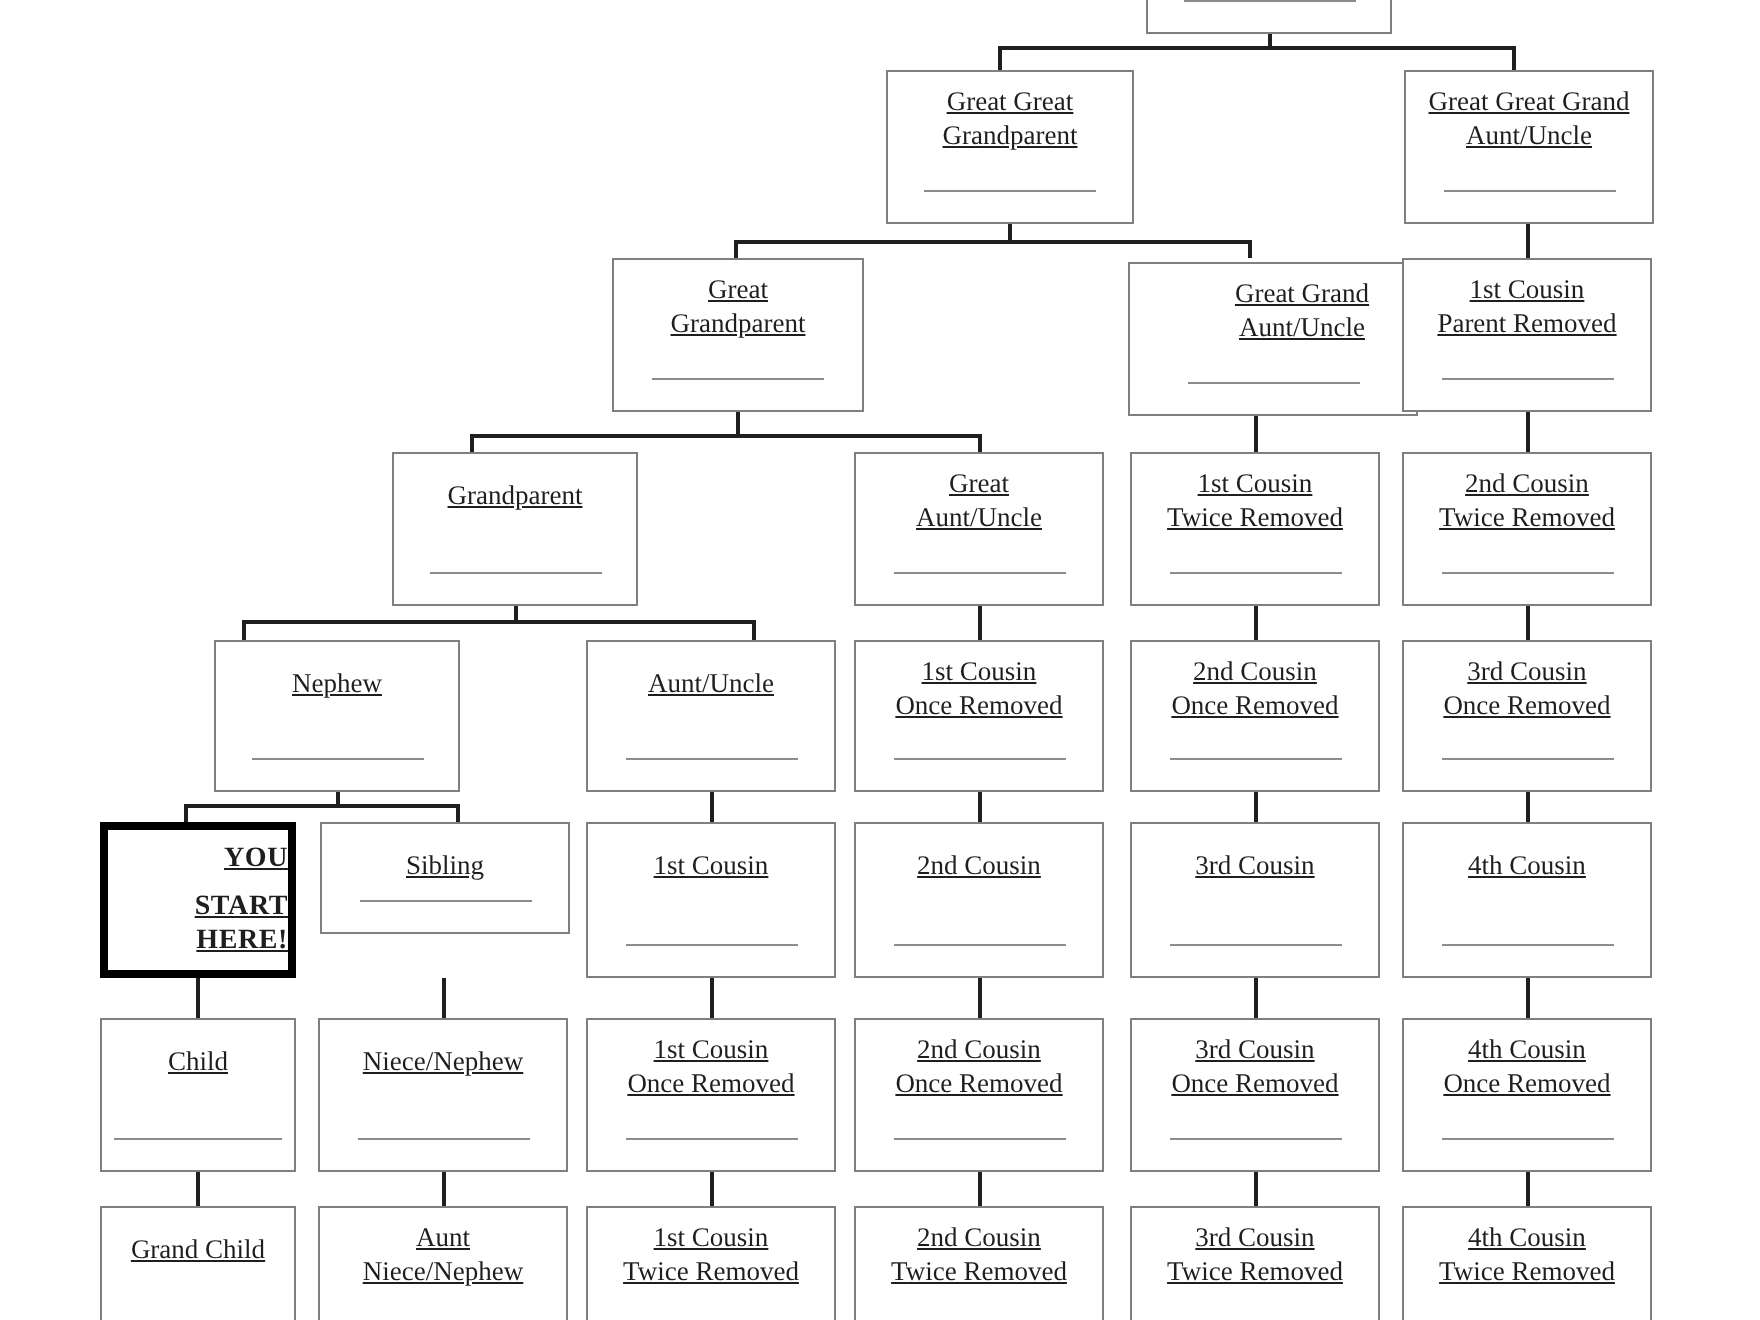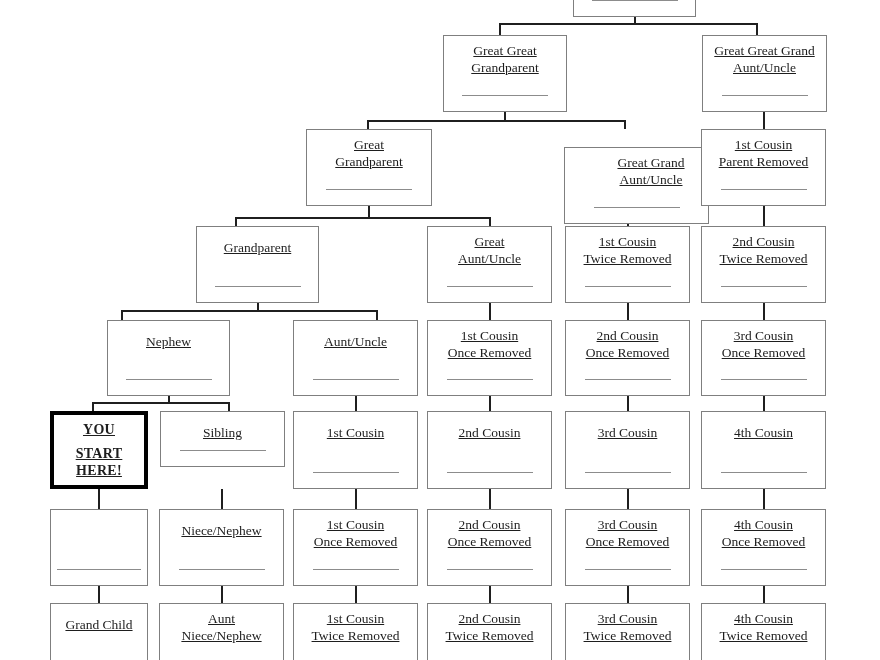--- a/index.html
+++ b/index.html
@@ -23,21 +23,21 @@
     padding-top:7px;
     font-size:13.5px;
     line-height:16.5px;
     white-space:nowrap;
   }
   .node .label.single{padding-top:13px;}
   .node.you-box{
     border:4px solid #000000;
     font-weight:bold;
   }
-  .node.you-box .label{padding-top:6px;font-size:14px;line-height:17px;letter-spacing:.3px;}
+  .node.you-box .label{padding-top:6px;font-size:14px;line-height:17px;letter-spacing:.3px;text-align:right;}
   .node.you-box .label .line:first-child{margin-bottom:7px;}
   .blank-line{
     position:absolute;
     left:50%;
     transform:translateX(-50%);
     bottom:15px;
     width:86px;
     max-width:calc(100% - 12px);
     border-bottom:1.5px solid #8c8c8c;
     height:0;
@@ -110,21 +110,21 @@
       </div>
       <div class="blank-line"></div>
     </div>
     <div class="node" style="left: 306px; top: 129px; width: 126px; height: 77px;">
       <div class="label">
         <div class="line">Great</div>
         <div class="line">Grandparent</div>
       </div>
       <div class="blank-line"></div>
     </div>
-    <div class="node" style="left: 564px; top: 147px; width: 145px; height: 77px; padding-left: 29px;">
+    <div class="node" style="left: 564px; top: 131px; width: 145px; height: 77px; padding-left: 29px;">
       <div class="label">
         <div class="line">Great Grand</div>
         <div class="line">Aunt/Uncle</div>
       </div>
       <div class="blank-line"></div>
     </div>
     <div class="node" style="left: 701px; top: 129px; width: 125px; height: 77px;">
       <div class="label">
         <div class="line">1st Cousin</div>
         <div class="line">Parent Removed</div>
@@ -222,20 +222,23 @@
       </div>
       <div class="blank-line"></div>
     </div>
     <div class="node" style="left: 701px; top: 411px; width: 125px; height: 78px;">
       <div class="label single">
         <div class="line">4th Cousin</div>
       </div>
       <div class="blank-line"></div>
     </div>
     <div class="node" style="left: 50px; top: 509px; width: 98px; height: 77px;">
+      <div class="label single">
+        <div class="line">Child</div>
+      </div>
       <div class="blank-line"></div>
     </div>
     <div class="node" style="left: 159px; top: 509px; width: 125px; height: 77px;">
       <div class="label single">
         <div class="line">Niece/Nephew</div>
       </div>
       <div class="blank-line"></div>
     </div>
     <div class="node" style="left: 293px; top: 509px; width: 125px; height: 77px;">
       <div class="label">

